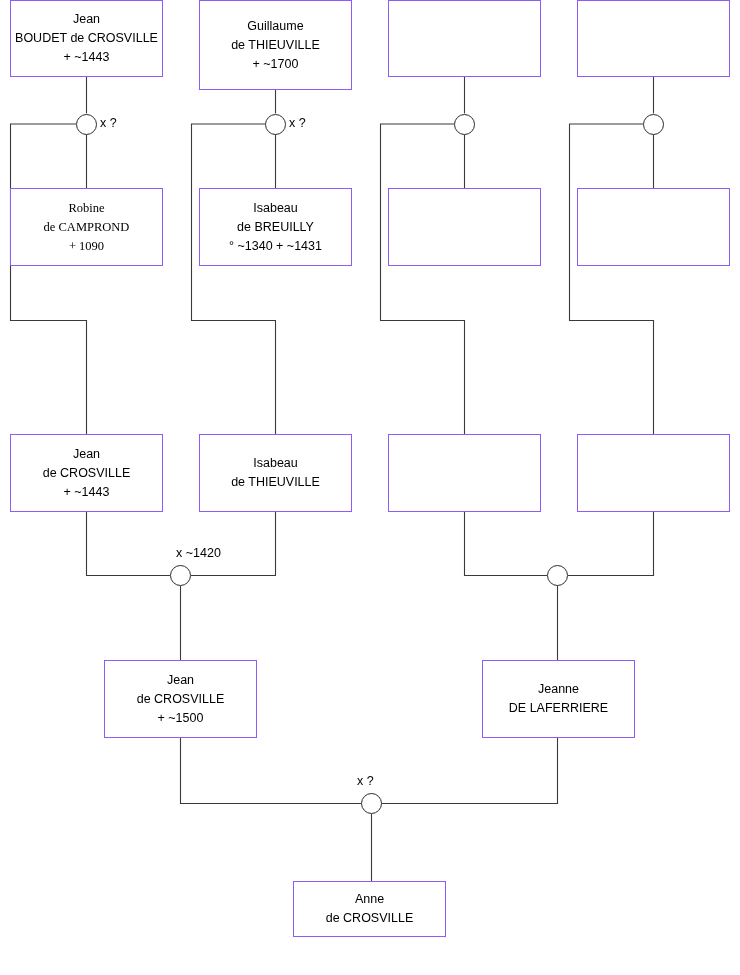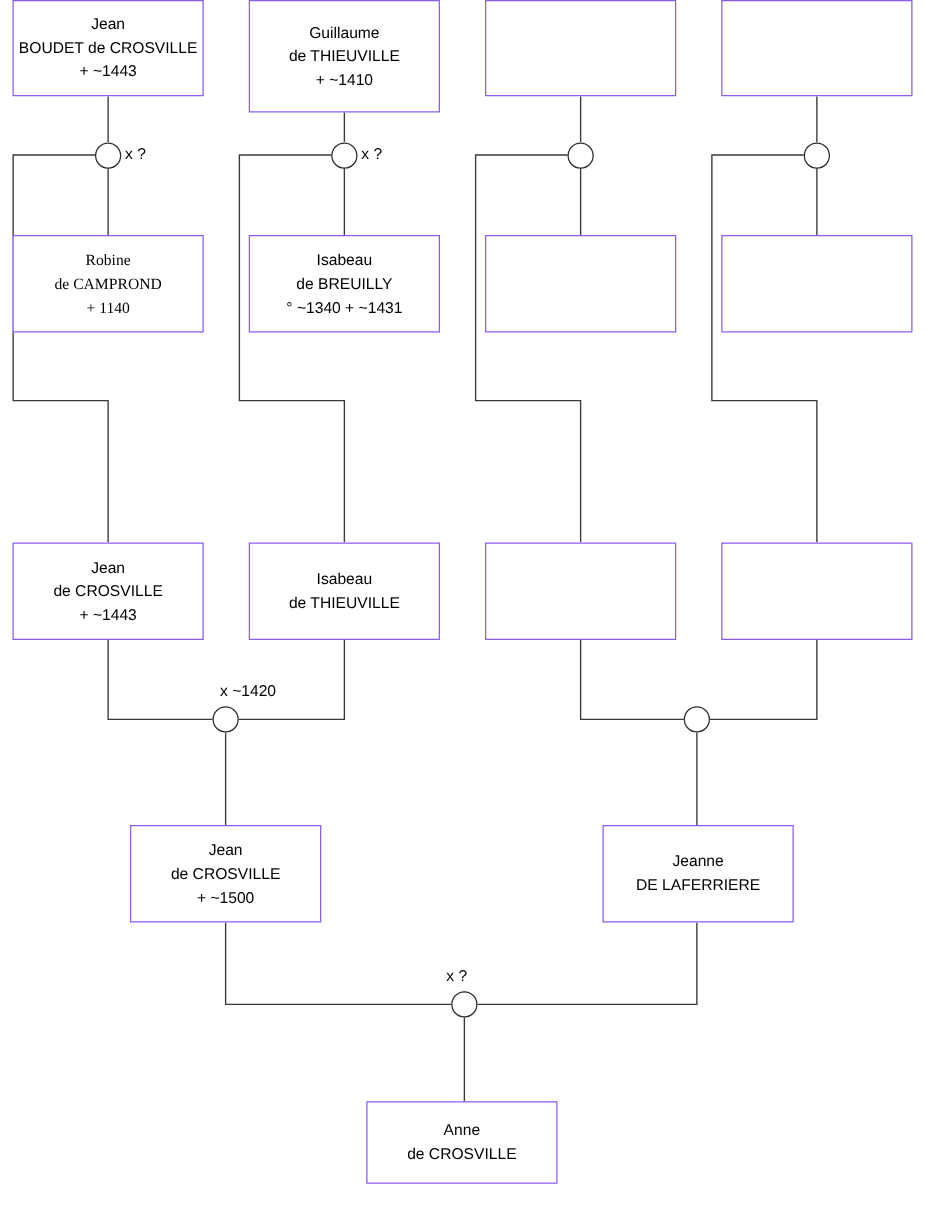--- a/index.html
+++ b/index.html
@@ -102,21 +102,21 @@
 
   <div class="node" style="left:10px; top:0px; width:153px; height:77px;">
     <span class="ln">Jean</span>
     <span class="ln">BOUDET de CROSVILLE</span>
     <span class="ln">+ ~1443</span>
   </div>
 
   <div class="node" style="left:199px; top:0px; width:153px; height:90px;">
     <span class="ln">Guillaume</span>
     <span class="ln">de THIEUVILLE</span>
-    <span class="ln">+ ~1410</span>
+    <span class="ln">+ ~1700</span>
   </div>
 
   <div class="node" style="left:388px; top:0px; width:153px; height:77px;">
     <span class="ln"></span>
     <span class="ln"></span>
     <span class="ln"></span>
   </div>
 
   <div class="node" style="left:577px; top:0px; width:153px; height:77px;">
     <span class="ln"></span>
@@ -132,21 +132,21 @@
 
   <div class="union" style="left:454px; top:113.5px;"></div>
   <div class="ulabel" style="left:478px; top:116px;"></div>
 
   <div class="union" style="left:643px; top:113.5px;"></div>
   <div class="ulabel" style="left:667px; top:116px;"></div>
 
   <div class="node" style="left:10px; top:188px; width:153px; height:78px;font-family:Liberation Serif, serif;">
     <span class="ln">Robine</span>
     <span class="ln">de CAMPROND</span>
-    <span class="ln">+ 1140</span>
+    <span class="ln">+ 1090</span>
   </div>
 
   <div class="node" style="left:199px; top:188px; width:153px; height:78px;">
     <span class="ln">Isabeau</span>
     <span class="ln">de BREUILLY</span>
     <span class="ln">° ~1340 + ~1431</span>
   </div>
 
   <div class="node" style="left:388px; top:188px; width:153px; height:78px;">
     <span class="ln"></span>
@@ -194,18 +194,18 @@
   </div>
 
   <div class="node" style="left:482px; top:660px; width:153px; height:78px;">
     <span class="ln">Jeanne</span>
     <span class="ln">DE LAFERRIERE</span>
   </div>
 
   <div class="union" style="left:361px; top:793px;"></div>
   <div class="ulabel" style="left:357px; top:774px;">x ?</div>
 
-  <div class="node" style="left:293px; top:881px; width:153px; height:66px;">
+  <div class="node" style="left:293px; top:881px; width:153px; height:56px;">
     <span class="ln">Anne</span>
     <span class="ln">de CROSVILLE</span>
   </div>
 
 </div>
 
 </body></html>

